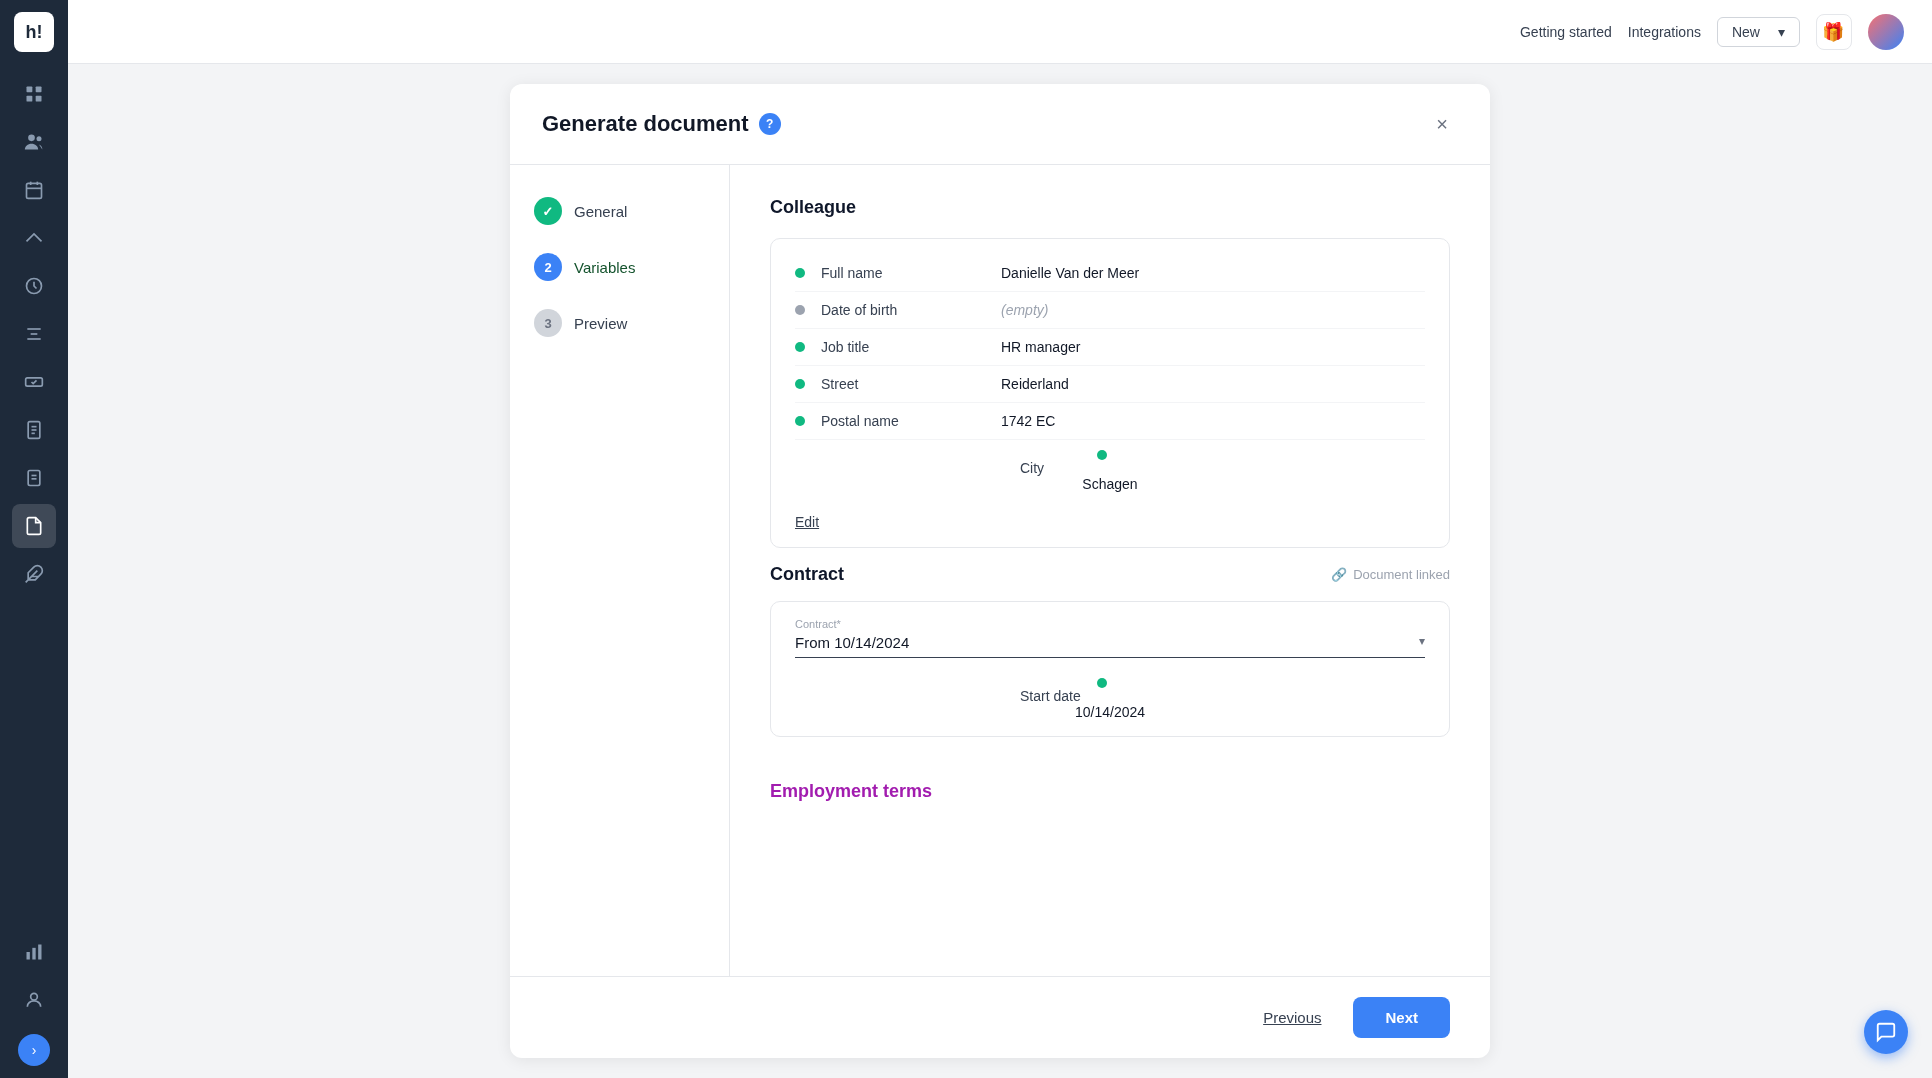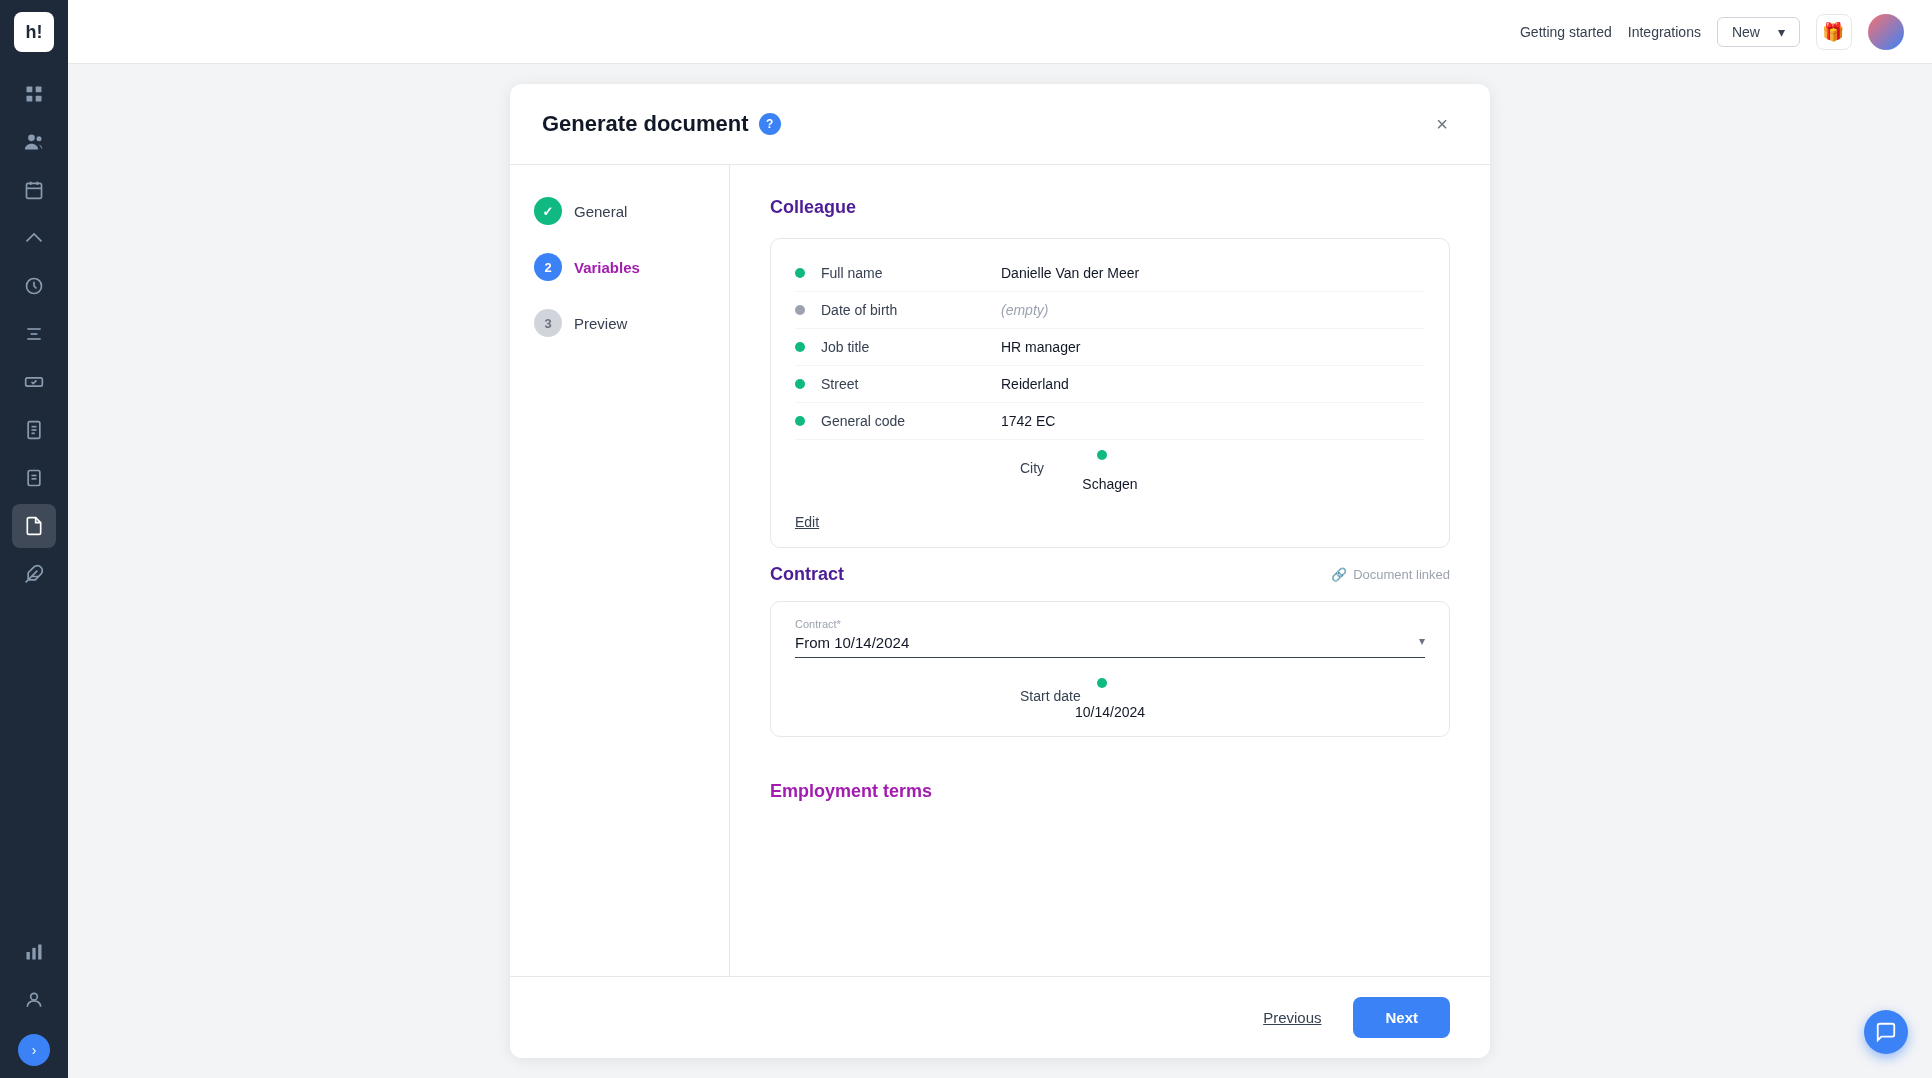--- a/index.html
+++ b/index.html
@@ -146,31 +146,31 @@
       width: 28px; height: 28px;
       border-radius: 50%;
       display: flex; align-items: center; justify-content: center;
       font-size: 13px; font-weight: 600;
       flex-shrink: 0;
     }
     .step-badge.completed { background: #10b981; color: #fff; }
     .step-badge.active { background: #3b82f6; color: #fff; }
     .step-badge.inactive { background: #d1d5db; color: #6b7280; }
     .step-label { font-size: 15px; color: #374151; }
-    .step-item.active-step .step-label { font-weight: 700; color: #a21caf; }
+    .step-item.active-step .step-label { font-weight: 400; color: #14532d; }
 
     
     .content-panel {
       flex: 1;
       padding: 32px 40px;
       overflow-y: auto;
     }
 
     .section-title {
-      font-size: 18px; font-weight: 600; color: #4c1d95;
+      font-size: 18px; font-weight: 600; color: #0f172a;
       margin-bottom: 20px;
     }
 
     
     .info-card {
       border: 1px solid #e5e7eb;
       border-radius: 10px;
       padding: 16px 24px;
       margin-bottom: 16px;
     }
@@ -434,21 +434,21 @@
               <span class="info-label">Job title</span>
               <span class="info-value">HR manager</span>
             </div>
             <div class="info-row">
               <div class="info-dot dot-green"></div>
               <span class="info-label">Street</span>
               <span class="info-value">Reiderland</span>
             </div>
             <div class="info-row">
               <div class="info-dot dot-green"></div>
-              <span class="info-label">General code</span>
+              <span class="info-label">Postal name</span>
               <span class="info-value">1742 EC</span>
             </div>
             <div class="info-row">
               <div class="info-dot dot-green"></div>
               <span class="info-label">City</span>
               <span class="info-value">Schagen</span>
             </div>
             <a class="edit-link">Edit</a>
           </div>
 

